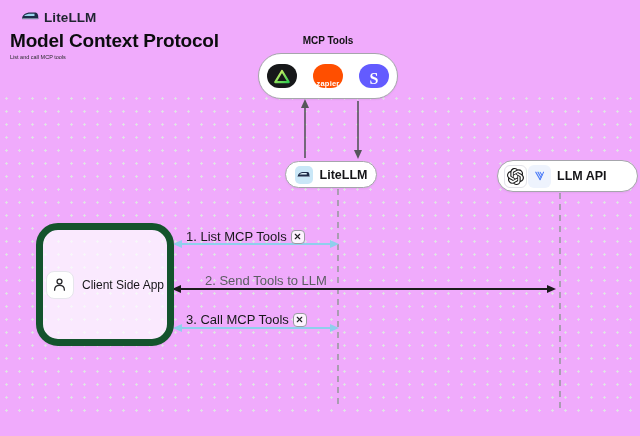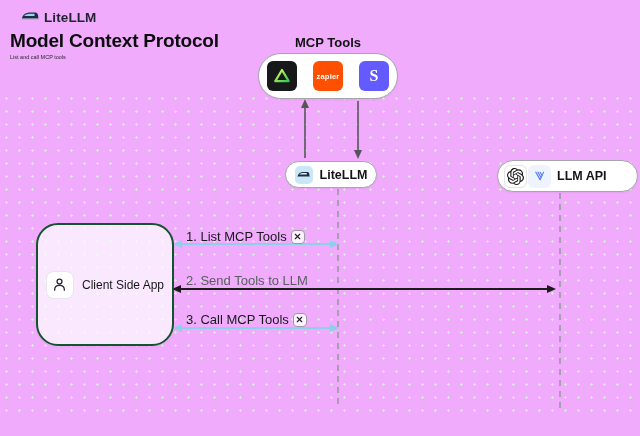--- a/index.html
+++ b/index.html
@@ -18,26 +18,26 @@
   .arrow-layer { position: absolute; inset: 0; z-index: 1; pointer-events: none; }
 
   
   .brand { position: absolute; left: 21px; top: 8px; display: flex; align-items: center; gap: 5px; z-index: 2; }
   .brand-name { font-size: 13.5px; font-weight: 700; color: #1f2430; letter-spacing: .1px; }
   .page-title { position: absolute; left: 10px; top: 30px; font-size: 19px; font-weight: 700; color: #0c0c0e; letter-spacing: -0.2px; z-index: 2; }
   .page-subtitle { position: absolute; left: 10px; top: 54px; font-size: 5.5px; color: #2b2b2e; z-index: 2; }
 
   
   .mcp-label { position: absolute; left: 258px; top: 35px; width: 140px; text-align: center;
-    font-size: 13px; font-weight: 600; color: #121214; z-index: 2; }
+    font-size: 10px; font-weight: 600; color: #121214; z-index: 2; }
   .mcp-box { position: absolute; left: 258px; top: 53px; width: 140px; height: 46px;
     background: #fff; border: 1.5px solid #a6a6ac; border-radius: 23px;
     display: flex; align-items: center; justify-content: center; gap: 16px; z-index: 2;
     box-shadow: 0 1px 2px rgba(0,0,0,.05); }
-  .tool-tile { width: 30px; height: 30px; border-radius: 6px; display: flex; align-items: center; justify-content: center; }
+  .tool-tile { width: 30px; height: 24px; border-radius: 14px; display: flex; align-items: flex-end; justify-content: center; }
   .tile-dark { background: #17181a; }
   .tile-zapier { background: #ff4f00; }
   .tile-stripe { background: #635bff; }
   .zapier-word { color: #fff; font-size: 7.5px; font-weight: 700; letter-spacing: .2px; }
   .stripe-letter { color: #fff; font-size: 16px; font-weight: 700; font-family: "Liberation Serif", serif; }
 
   
   .node { background: #fff; border: 1.5px solid #a6a6ac; display: flex; align-items: center;
     z-index: 2; position: absolute; box-shadow: 0 1px 2px rgba(0,0,0,.05); }
   .litellm-node { left: 285px; top: 161px; width: 92px; height: 27px; border-radius: 14px;
@@ -48,32 +48,32 @@
 
   .llmapi-node { left: 497px; top: 160px; width: 141px; height: 32px; border-radius: 16px;
     padding-left: 6px; gap: 1px; }
   .provider-chip { width: 23px; height: 23px; border-radius: 6px; display: flex; align-items: center; justify-content: center; }
   .chip-openai { background: #fff; border: 1px solid #e2e2e8; }
   .chip-blue { background: #eef3fd; }
   .llmapi-node .node-label { margin-left: 5px; }
 
   
   .client-box { position: absolute; left: 36px; top: 223px; width: 138px; height: 123px;
-    background: rgba(254,254,255,.75); border: 2px solid #14532d; border-radius: 22px;
+    background: rgba(254,254,255,.75); border: 7px solid #14532d; border-radius: 22px;
     display: flex; align-items: center; justify-content: center; gap: 8px; z-index: 2;
     box-shadow: 0 1px 3px rgba(0,0,0,.04); }
   .person-chip { width: 28px; height: 28px; border-radius: 8px; background: #fff;
     border: 1px solid #e6e6ec; display: flex; align-items: center; justify-content: center; }
   .client-label { font-size: 12px; font-weight: 500; color: #17171a; }
 
   
   .msg-label { position: absolute; z-index: 2; display: flex; align-items: center; gap: 4px;
     font-size: 13px; font-weight: 500; }
   .msg-dark { color: #18181b; }
-  .msg-gray { color: #5c5c63; }
+  .msg-gray { color: #5c5c63; margin-left: 19px; }
   .msg-1 { left: 186px; top: 229px; }
   .msg-2 { left: 186px; top: 273px; }
   .msg-3 { left: 186px; top: 312px; }
   .tool-chip { width: 14px; height: 14px; border: 1.2px solid #9a9aa2; border-radius: 4px;
     background: rgba(255,255,255,.85); display: inline-flex; align-items: center; justify-content: center; }
 </style>
 </head>
 <body>
 
 <div class="canvas">

